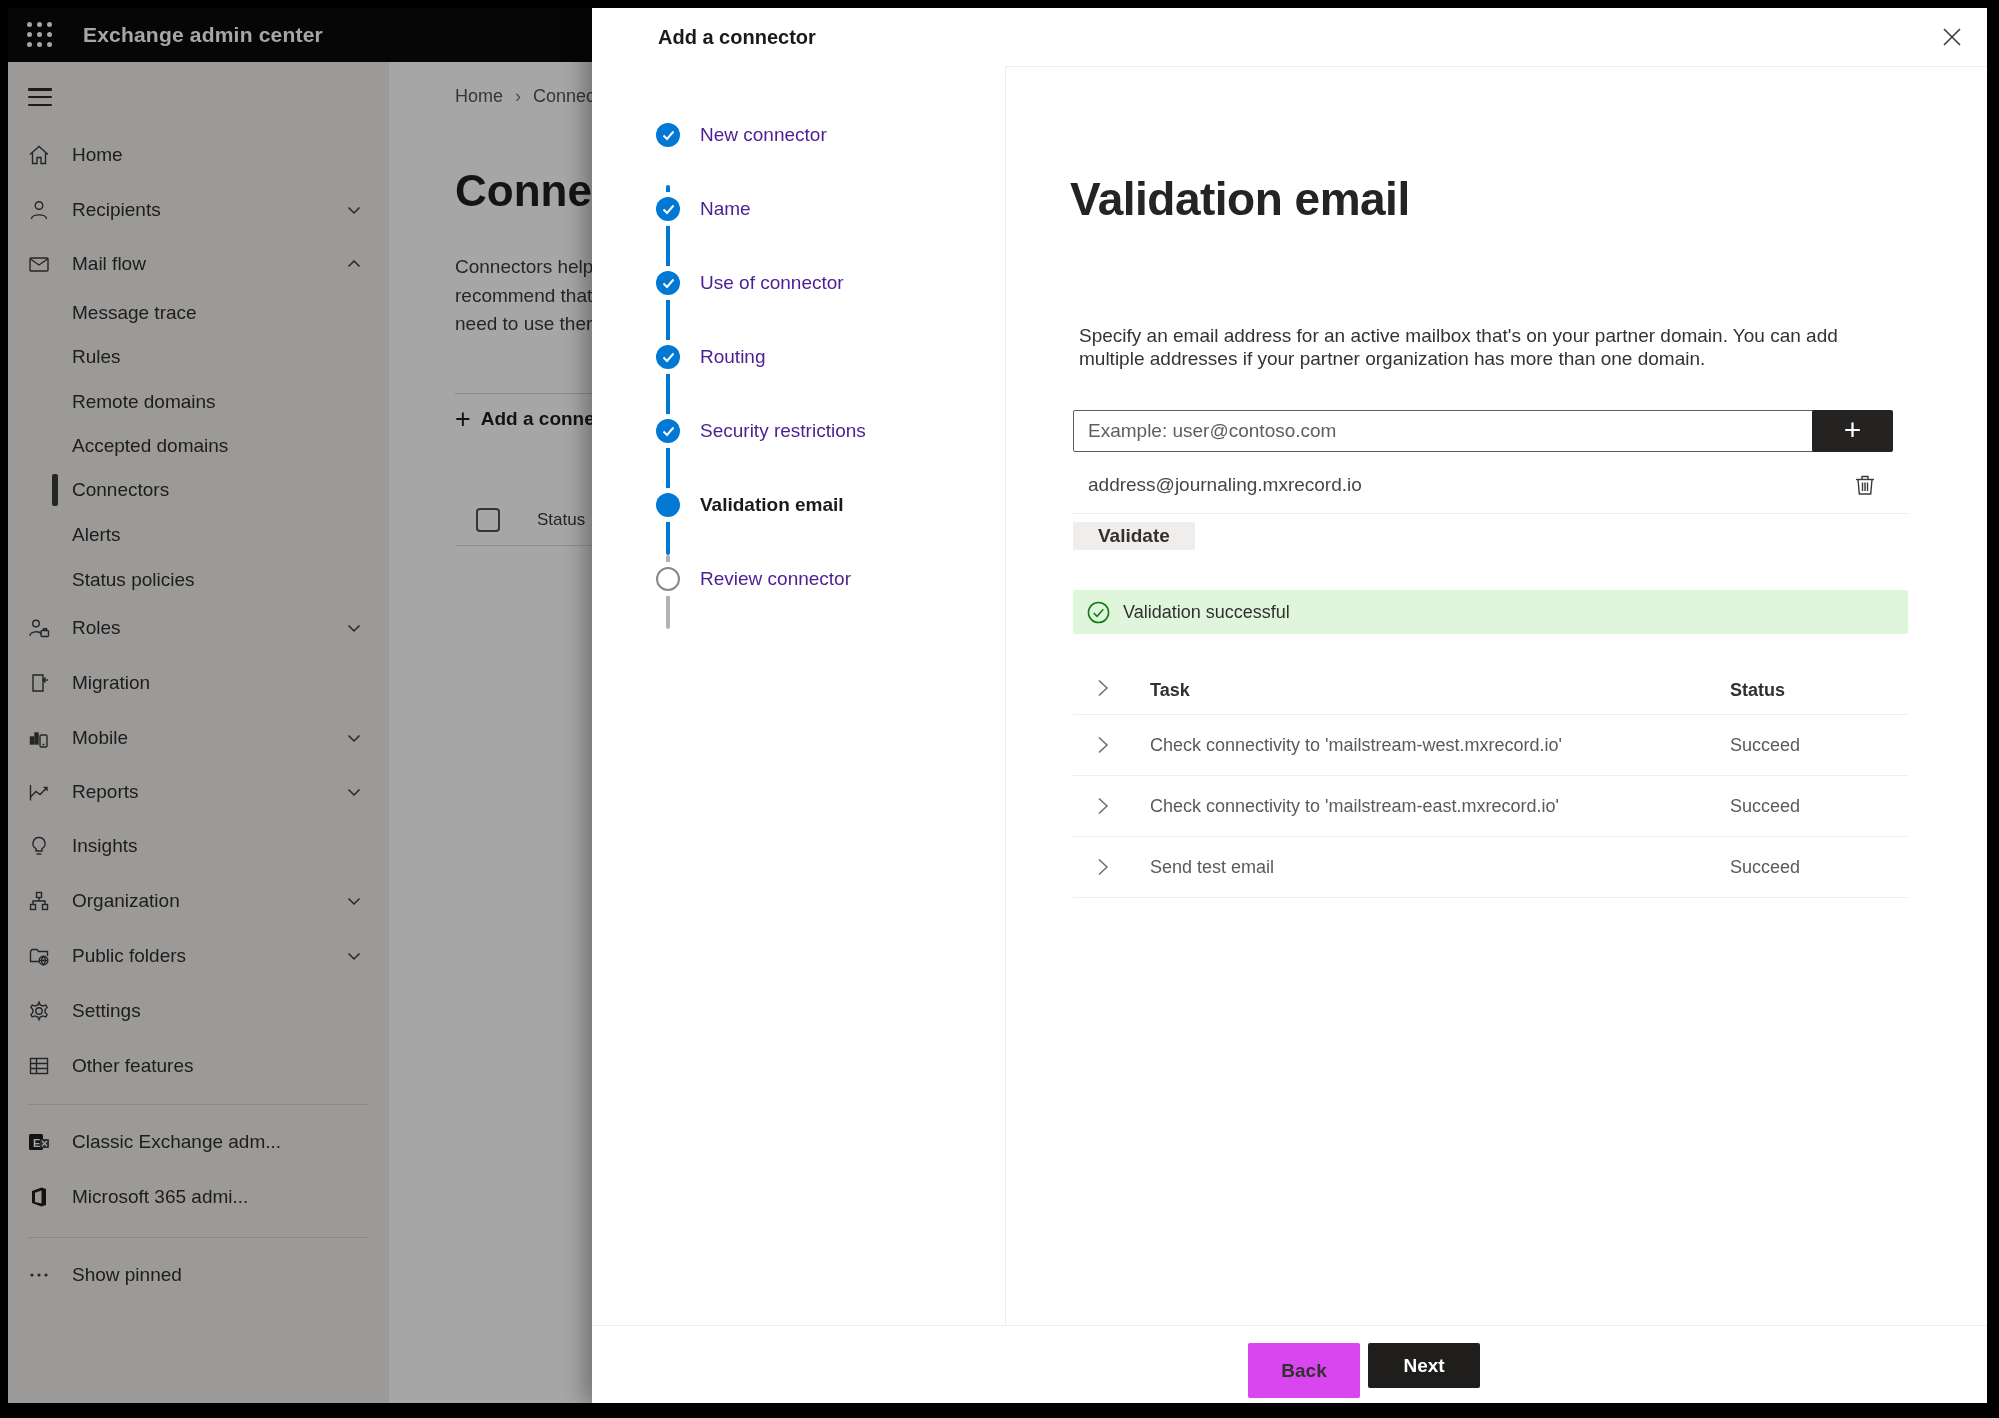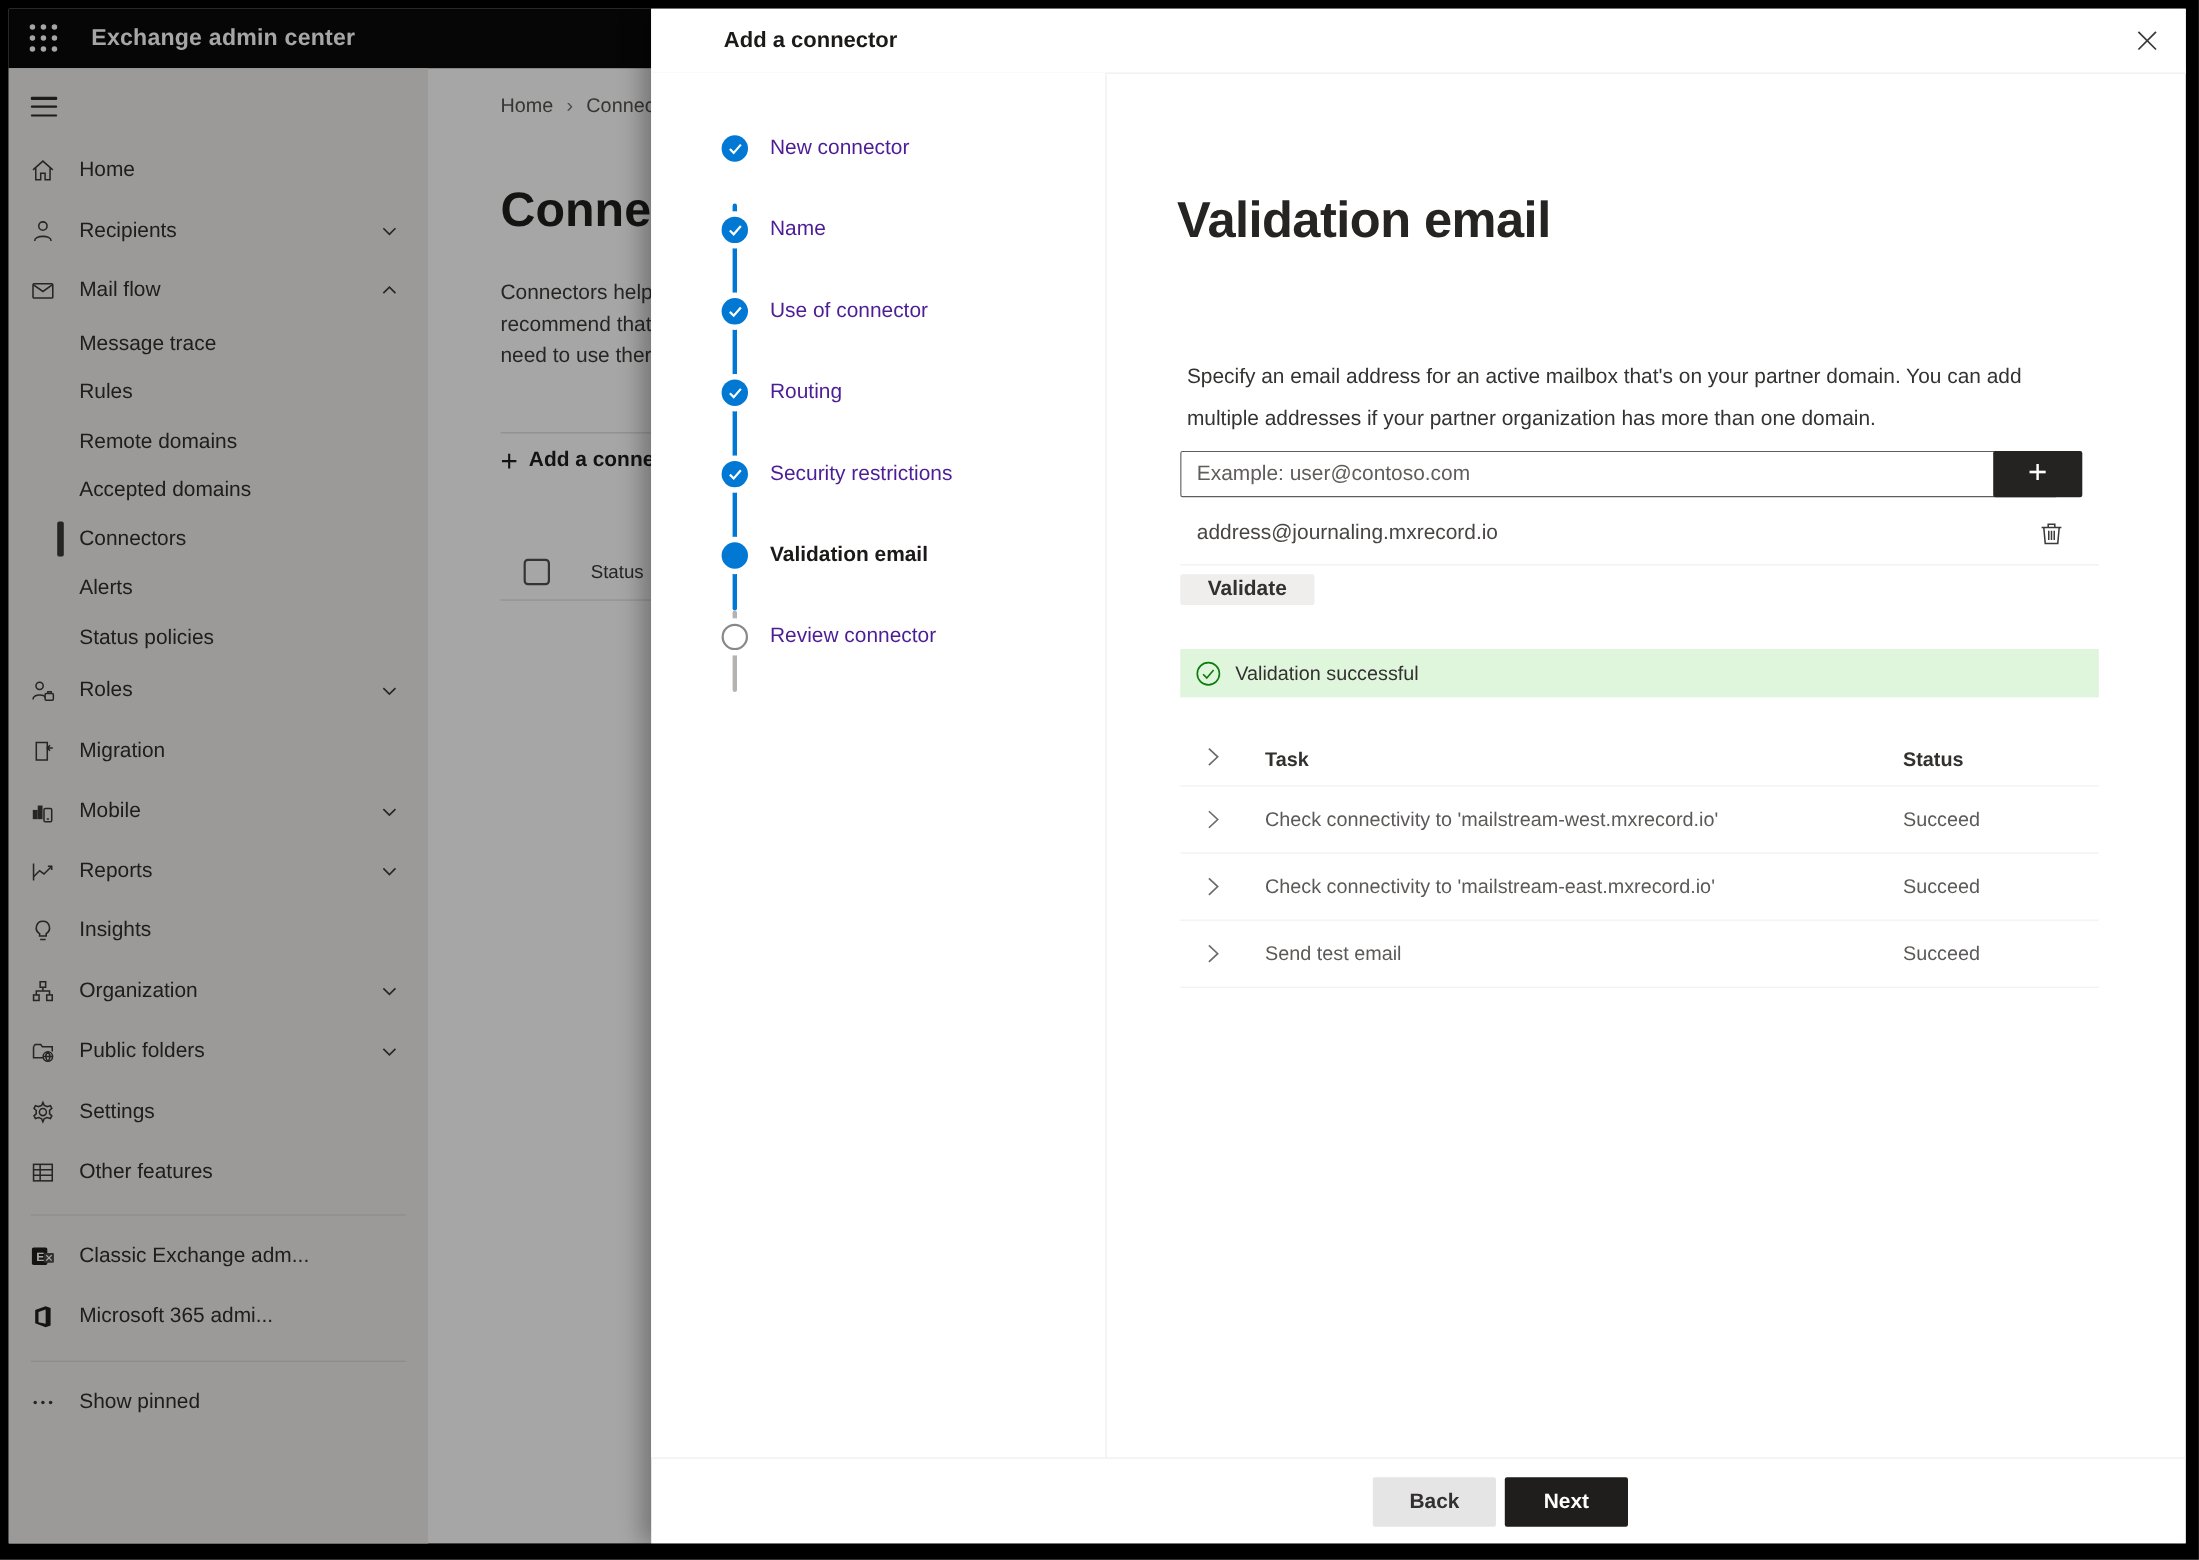--- a/index.html
+++ b/index.html
@@ -44,21 +44,21 @@
   #steps-col{left:0;top:58px;width:413px;height:1259px;border-right:1px solid#ececec;background:#fff;}
   .step-line{position:absolute;left:74px;width:4px;border-radius:2px;}
   .step-row{position:absolute;left:0;width:100%;height:30px;display:flex;align-items:center;cursor:pointer;}
   .step-dot{position:absolute;left:64px;width:24px;height:24px;border-radius:50%;box-shadow:0 0 0 5px #fff;display:flex;align-items:center;justify-content:center;box-sizing:border-box;}
   .step-dot.done,.step-dot.current{background:#0078d4;}
   .step-dot.upcoming{background:#fff;border:2px solid#8a8886;}
   .step-label{position:absolute;left:108px;font-size:19px;color:#4c1d95;white-space:nowrap;}
   .step-label.current{font-weight:700;color:#1b1a19;}
   
   #content-heading{left:478px;top:164px;font-size:46px;font-weight:700;color:#252423;letter-spacing:-.5px;}
-  #content-desc{left:487px;top:316px;width:790px;font-size:19px;line-height:38px;color:#343332;}
+  #content-desc{left:487px;top:316px;width:790px;font-size:19px;line-height:23px;color:#343332;}
   #email-input{left:481px;top:402px;width:798px;height:42px;border:1.5px solid#5f5d5b;border-radius:2px;box-sizing:border-box;font-size:19px;color:#201f1e;padding:0 14px;outline:none;font-family:inherit;background:#fff;}
   #email-input::placeholder{color:#605e5c;}
   #add-address-btn{left:1220px;top:402px;width:81px;height:42px;background:#242322;border:none;border-radius:2px;color:#fff;font-size:30px;font-weight:300;cursor:pointer;display:flex;align-items:center;justify-content:center;line-height:0;padding-bottom:4px;box-sizing:border-box;}
   #address-row{left:481px;top:458px;width:835px;height:40px;}
   #address-text{position:absolute;left:15px;top:8px;font-size:19px;color:#484644;}
   #trash-btn{position:absolute;left:777px;top:4px;width:30px;height:30px;cursor:pointer;display:flex;align-items:center;justify-content:center;}
   #address-divider{left:481px;top:505px;width:835px;height:1px;background:#efedec;}
   #validate-btn{left:481px;top:514px;height:28px;padding:0 25px;background:#efeeed;border:none;border-radius:2px;font-size:19px;font-weight:600;color:#323130;cursor:pointer;font-family:inherit;}
   #banner{left:481px;top:582px;width:835px;height:44px;background:#dff6dd;display:flex;align-items:center;}
   #banner-icon{margin-left:14px;width:23px;height:23px;}
@@ -66,21 +66,21 @@
   #task-table{left:481px;top:650px;width:835px;}
   .t-chevron{position:absolute;left:24px;width:12px;height:18px;cursor:pointer;}
   #task-header{position:absolute;left:0;top:7px;width:100%;height:49px;}
   #task-col{position:absolute;left:77px;top:15px;font-size:18px;font-weight:700;color:#323130;}
   #status-col{position:absolute;left:657px;top:15px;font-size:18px;font-weight:700;color:#323130;}
   .t-divider{position:absolute;left:0;width:100%;height:1px;background:#f0efee;}
   .t-row{position:absolute;left:0;width:100%;height:61px;}
   .t-task{position:absolute;left:77px;font-size:18px;color:#5c5a58;white-space:nowrap;}
   .t-status{position:absolute;left:657px;font-size:18px;color:#5c5a58;}
   #footer-divider{left:0;top:1317px;width:100%;height:1px;background:#ececec;}
-  #back-btn{left:656px;top:1335px;width:112px;height:45px;background:#e5e5e5;border:none;border-radius:2px;font-size:19px;font-weight:600;color:#323130;cursor:pointer;font-family:inherit;}
+  #back-btn{left:656px;top:1335px;width:112px;height:55px;background:#d946ef;border:none;border-radius:2px;font-size:19px;font-weight:600;color:#323130;cursor:pointer;font-family:inherit;}
   #next-btn{left:776px;top:1335px;width:112px;height:45px;background:#1f1e1d;border:none;border-radius:2px;font-size:19px;font-weight:600;color:#fff;cursor:pointer;font-family:inherit;}
 </style>
 </head>
 <body>
 
 <div id="base" class="abs">
   <div id="topbar" class="abs">
     <div id="waffle">
         <i></i>
         <i></i>

